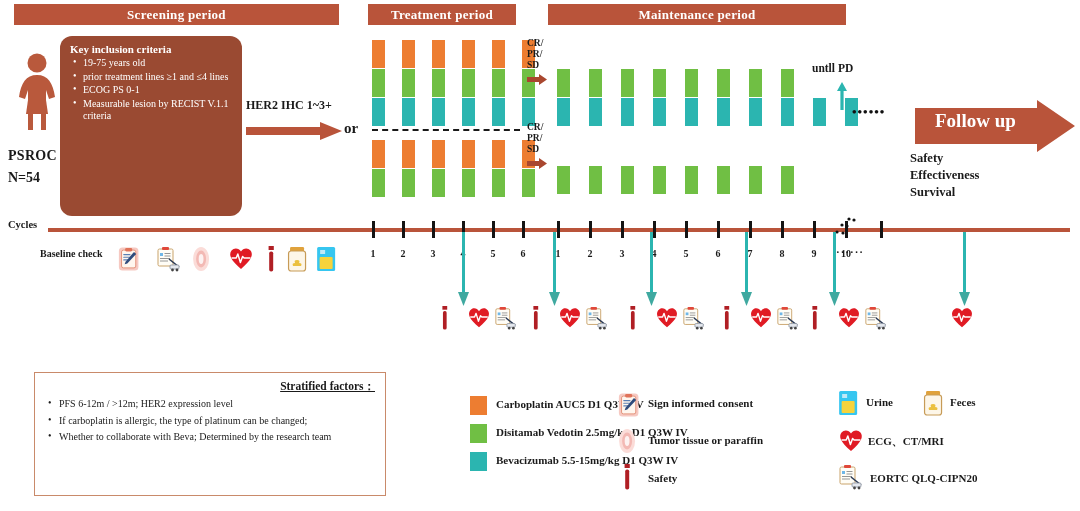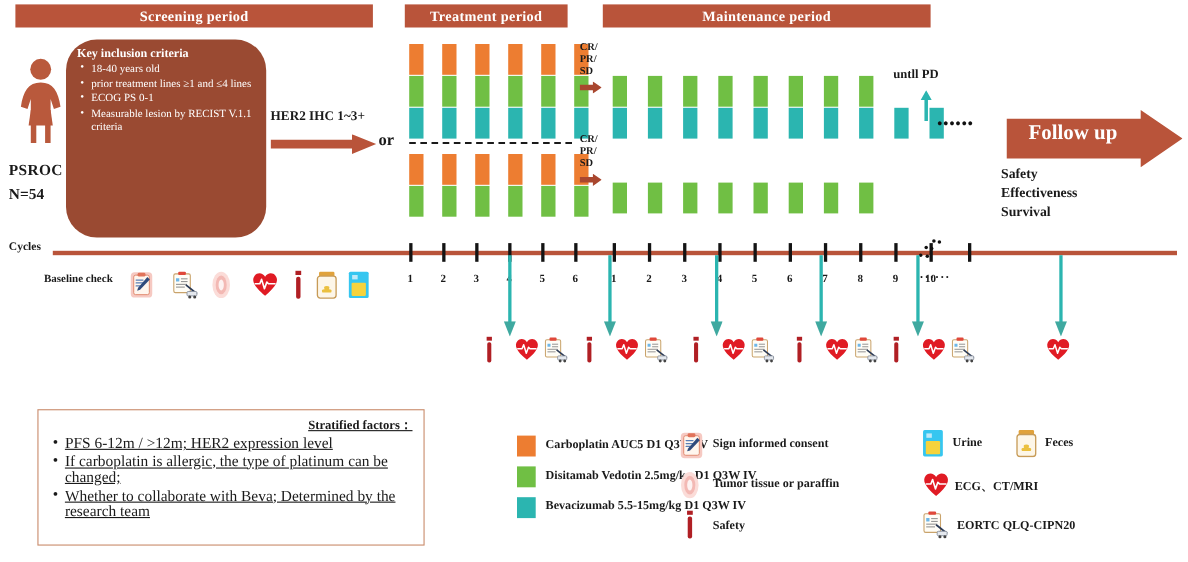--- a/index.html
+++ b/index.html
@@ -8,21 +8,21 @@
   .abs{position:absolute;}
   .banner{background:#B9543A;color:#fff;font-weight:bold;text-align:center;
           font-family:"Liberation Serif",serif;letter-spacing:.3px;
           display:flex;align-items:center;justify-content:center;font-size:13px;}
   
   #person{left:14px;top:52px;width:46px;height:78px;}
   #psroc{left:8px;top:148px;font-weight:bold;font-size:14px;letter-spacing:.3px;}
   #nval{left:8px;top:170px;font-weight:bold;font-size:14px;}
   
   #crit{left:60px;top:36px;width:182px;height:180px;background:#9A4A32;
-        border-radius:28px;color:#fff;padding:7px 9px 7px 10px;box-sizing:border-box;}
+        border-radius:12px;color:#fff;padding:7px 9px 7px 10px;box-sizing:border-box;}
   #crit .hd{font-weight:bold;font-size:11px;margin-bottom:2px;}
   #crit ul{margin:0;padding-left:13px;list-style:none;}
   #crit li{font-size:10px;line-height:12.6px;margin-bottom:1px;position:relative;}
   #crit li:before{content:"•";position:absolute;left:-10px;top:-1px;font-size:10px;}
   
   #her2lbl{left:246px;top:98px;font-weight:bold;font-size:12px;white-space:nowrap;}
   #bigarrow{left:246px;top:122px;width:96px;height:18px;}
   #orlbl{left:344px;top:120px;font-weight:bold;font-size:15px;}
   #dashline{left:372px;top:129px;width:148px;height:0;
             border-top:2.5px dashed #1a1a1a;}
@@ -48,21 +48,21 @@
   #ellipsisAxis{left:836px;top:246px;font-weight:bold;font-size:11px;letter-spacing:1px;}
   #dotdiag{left:832px;top:216px;width:26px;height:22px;}
   
   #baselbl{left:40px;top:248px;font-weight:bold;font-size:10px;}
   .ico{position:absolute;}
   
   #strat{left:34px;top:372px;width:352px;height:124px;border:1.6px solid #C98A6A;
          background:#fff;padding:6px 10px;box-sizing:border-box;}
   #strat .hd{font-weight:bold;font-size:11.5px;text-decoration:underline;margin-bottom:3px;text-align:right;}
   #strat ul{margin:0;padding-left:14px;list-style:none;}
-  #strat li{font-size:14px;line-height:14.5px;margin-bottom:2px;position:relative;text-decoration:underline;}
+  #strat li{font-size:10px;line-height:14.5px;margin-bottom:2px;position:relative;}
   #strat li:before{content:"•";position:absolute;left:-11px;top:-1px;}
   
   .lg{position:absolute;font-weight:bold;font-size:11px;white-space:nowrap;}
   .sw{position:absolute;width:17px;height:19px;}
 </style>
 </head>
 <body>
 
 <div class="abs banner" style="left:14px;top:4px;width:325px;height:21px;">Screening period</div>
 <div class="abs banner" style="left:368px;top:4px;width:148px;height:21px;">Treatment period</div>
@@ -72,21 +72,21 @@
   <circle cx="23" cy="11" r="9.5" fill="#B9593C"></circle>
   <path d="M23 23 C12 23 7 31 5 45 L11 47 L14 38 L14 78 L19 78 L19 55 L27 55 L27 78 L32 78 L32 38 L35 47 L41 45 C39 31 34 23 23 23 Z" fill="#B9593C"></path>
   <path d="M14 48 L32 48 L34 62 L12 62 Z" fill="#B9593C"></path>
 </svg>
 <div class="abs" id="psroc">PSROC</div>
 <div class="abs" id="nval">N=54</div>
 
 <div class="abs" id="crit">
   <div class="hd">Key inclusion criteria</div>
   <ul>
-    <li>18-40 years old</li>
+    <li>19-75 years old</li>
     <li>prior treatment lines ≥1 and ≤4 lines</li>
     <li>ECOG PS 0-1</li>
     <li>Measurable lesion by RECIST V.1.1 criteria</li>
   </ul>
 </div>
 
 <div class="abs" id="her2lbl">HER2 IHC 1~3+</div>
 <svg class="abs" id="bigarrow" viewBox="0 0 96 18">
   <path d="M0 5 L74 5 L74 0 L96 9 L74 18 L74 13 L0 13 Z" fill="#B9543A"></path>
 </svg>

